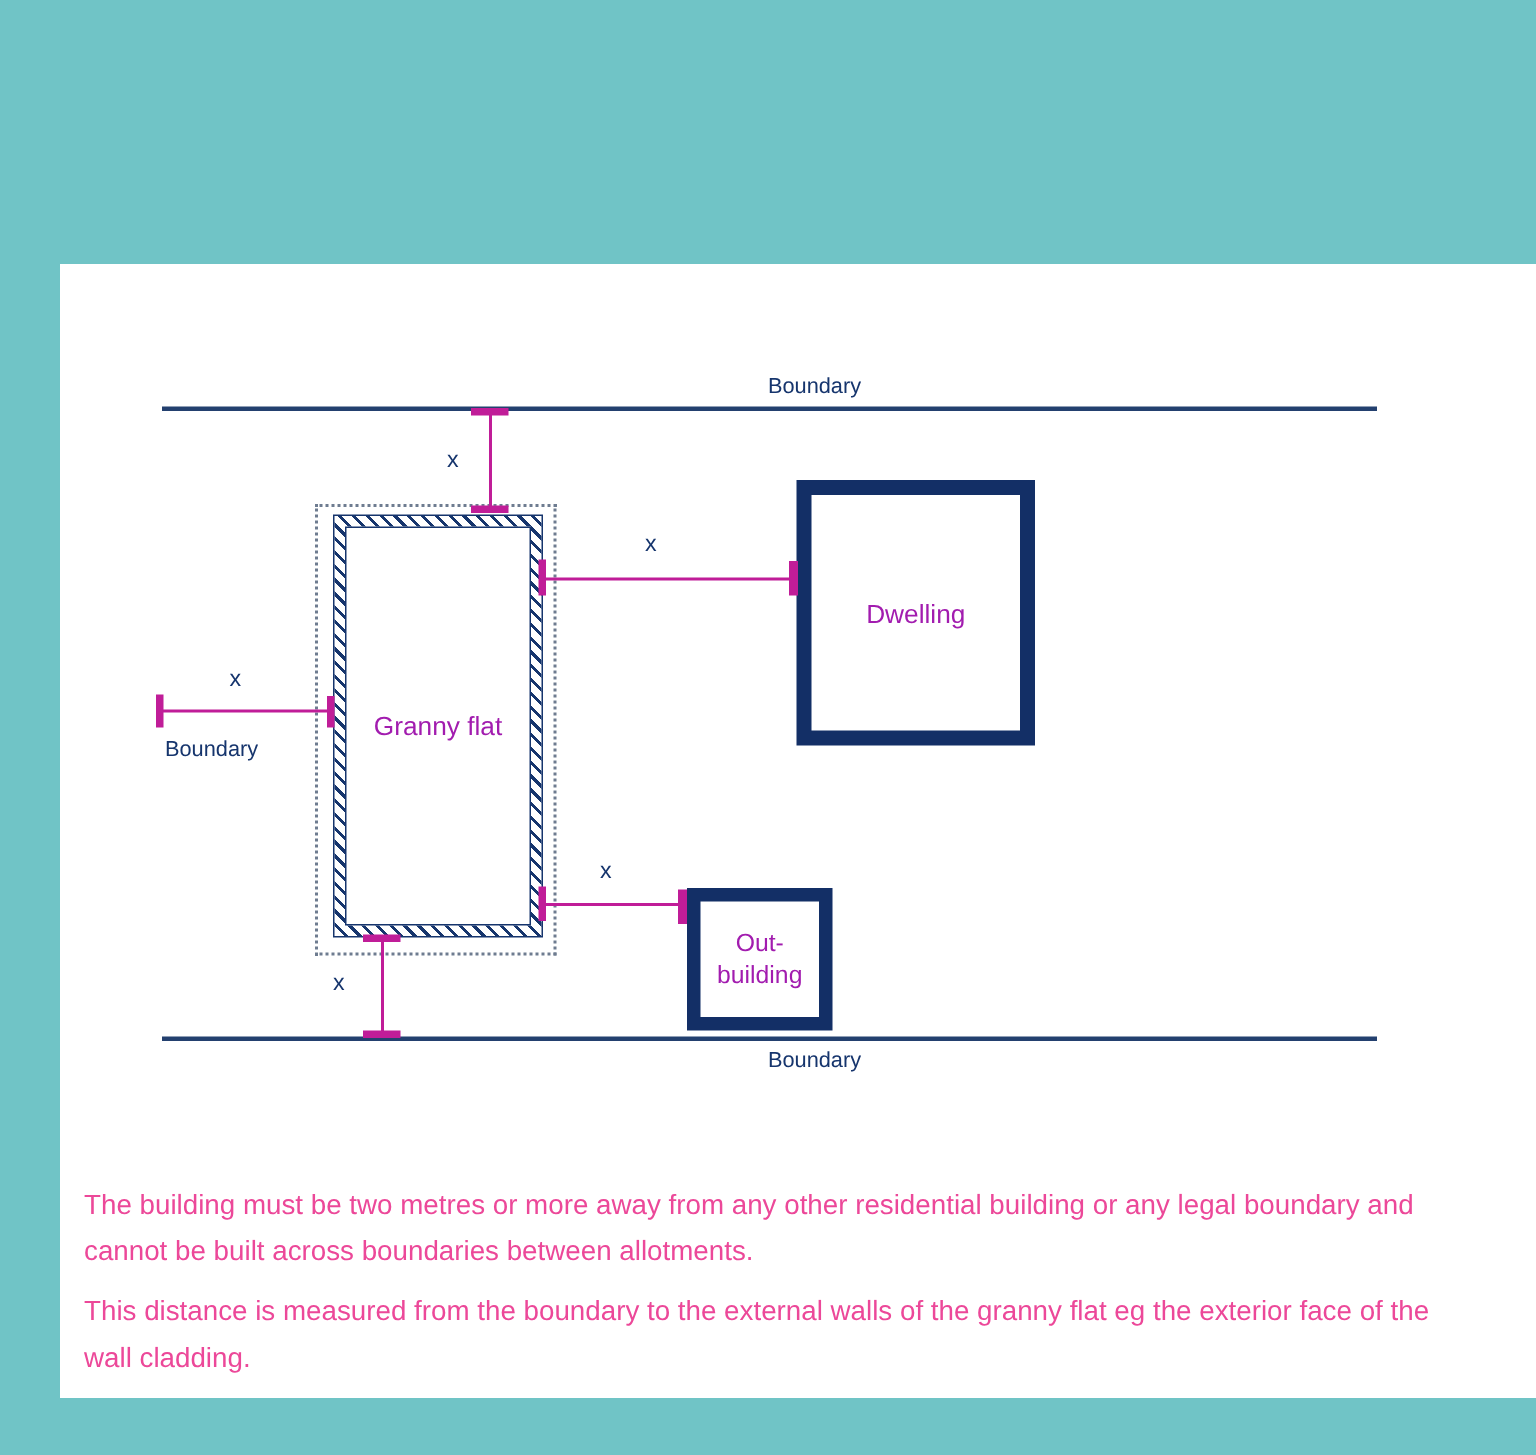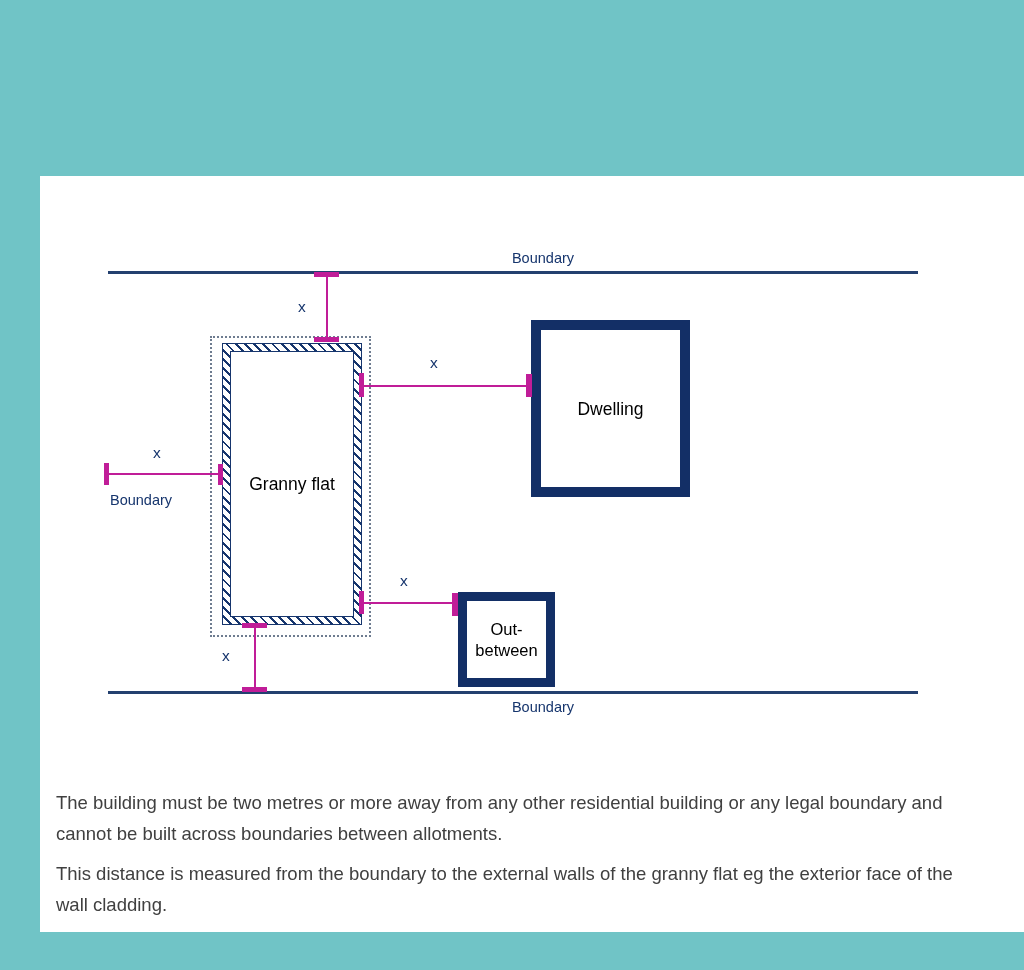--- a/index.html
+++ b/index.html
@@ -48,21 +48,21 @@
     position:absolute; left:182px; top:167px;
     width:140px; height:282px; box-sizing:border-box;
     border:1.5px solid #16356d;
     background:repeating-linear-gradient(45deg,#ffffff 0px,#ffffff 4.5px,#16356d 4.5px,#16356d 6.5px);
   }
   .gf-inner {
     position:absolute; inset:7px;
     background:#ffffff; border:1.5px solid #16356d;
     display:flex; align-items:center; justify-content:center;
   }
-  .bldg-label { color:#000000; font-size:17.5px; text-align:center; line-height:22px; }
+  .bldg-label { color:#a21caf; font-size:17.5px; text-align:center; line-height:22px; }
 
   
   .dwelling {
     position:absolute; left:491px; top:144px;
     width:159px; height:177px; box-sizing:border-box;
     border:10px solid #132f66; background:#ffffff;
     display:flex; align-items:center; justify-content:center;
   }
   .outbuilding {
     position:absolute; left:418px; top:416px;
@@ -76,21 +76,21 @@
   .mag { position:absolute; background:#c01d98; }
   .dim-x {
     position:absolute; color:#16356d; font-size:15.5px; font-weight:400;
   }
 
   
   .bodytext {
     position:absolute; left:16px; top:611px; width:925px;
   }
   .bodytext p {
-    margin:0 0 9px 0; color:#404040;
+    margin:0 0 9px 0; color:#ec4899;
     font-size:18.5px; line-height:31px;
   }
 </style>
 </head>
 <body>
 
 <div class="page">
 
 
   <div class="card">
@@ -107,21 +107,21 @@
         <span class="bldg-label">Granny flat</span>
       </div>
     </div>
 
     <div class="dwelling">
       <span class="bldg-label">Dwelling</span>
     </div>
 
     <div class="outbuilding">
       <span class="bldg-label">Out-</span>
-      <span class="bldg-label">between</span>
+      <span class="bldg-label">building</span>
     </div>
 
     <div class="mag" style="left:286px; top:99px; width:2px; height:64px;"></div>
     <div class="mag" style="left:274px; top:96px; width:25px; height:5px;"></div>
     <div class="mag" style="left:274px; top:161px; width:25px; height:5px;"></div>
     <span class="dim-x" style="left:258px; top:122px;">x</span>
 
     <div class="mag" style="left:68px; top:297px; width:112px; height:2px;"></div>
     <div class="mag" style="left:64px; top:287px; width:5px; height:22px;"></div>
     <div class="mag" style="left:178px; top:288px; width:5px; height:21px;"></div>

